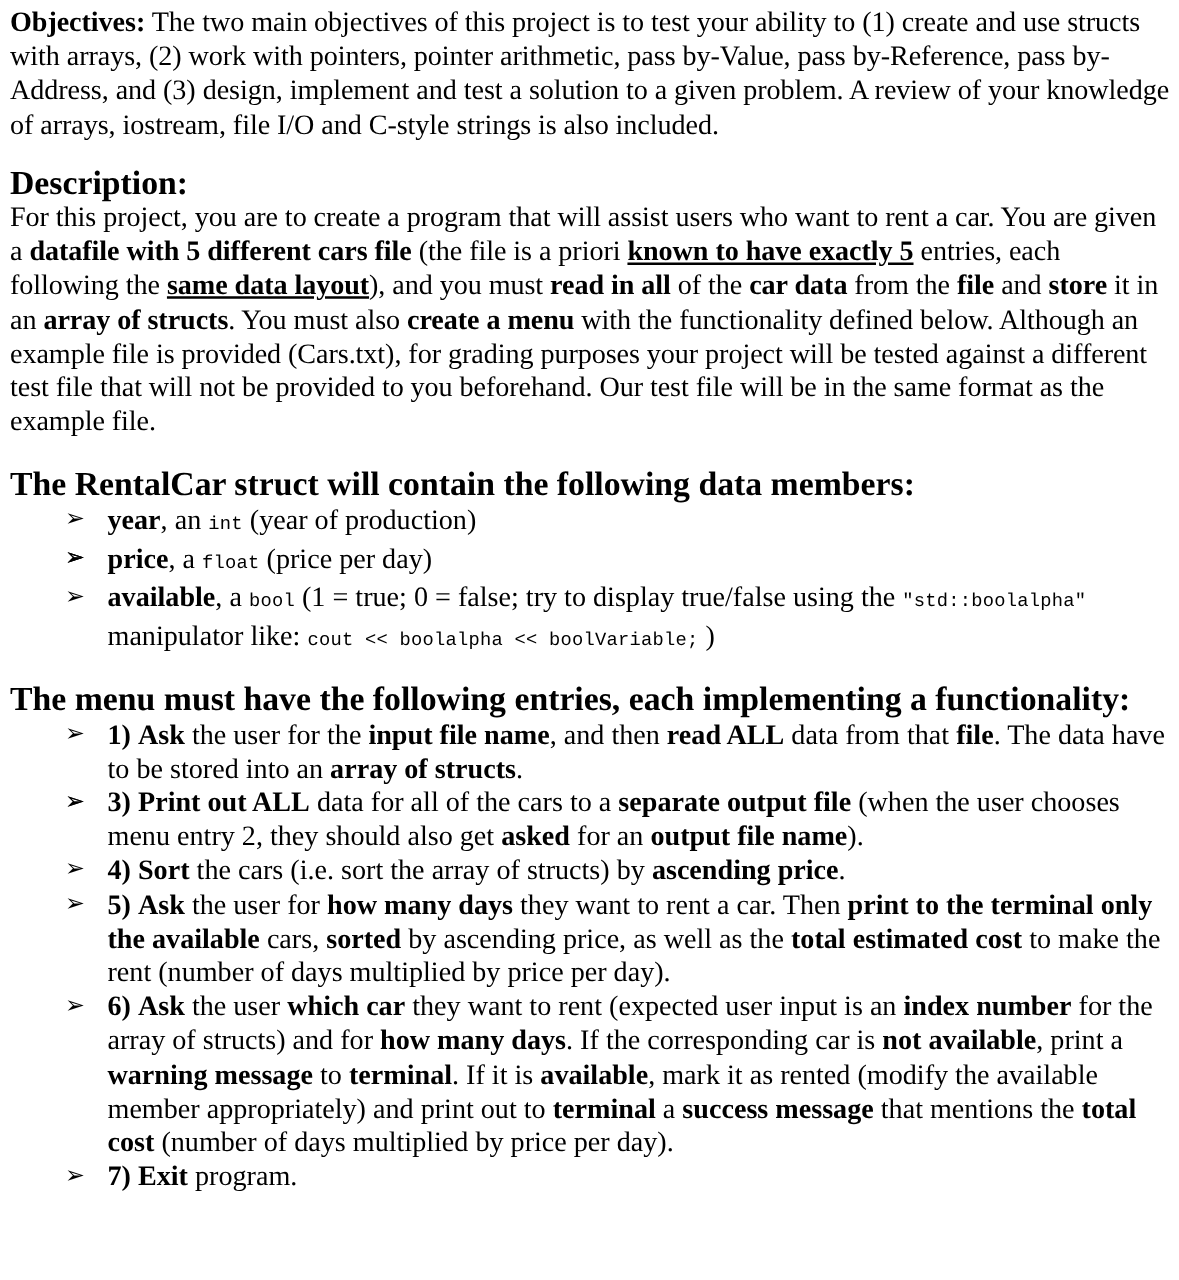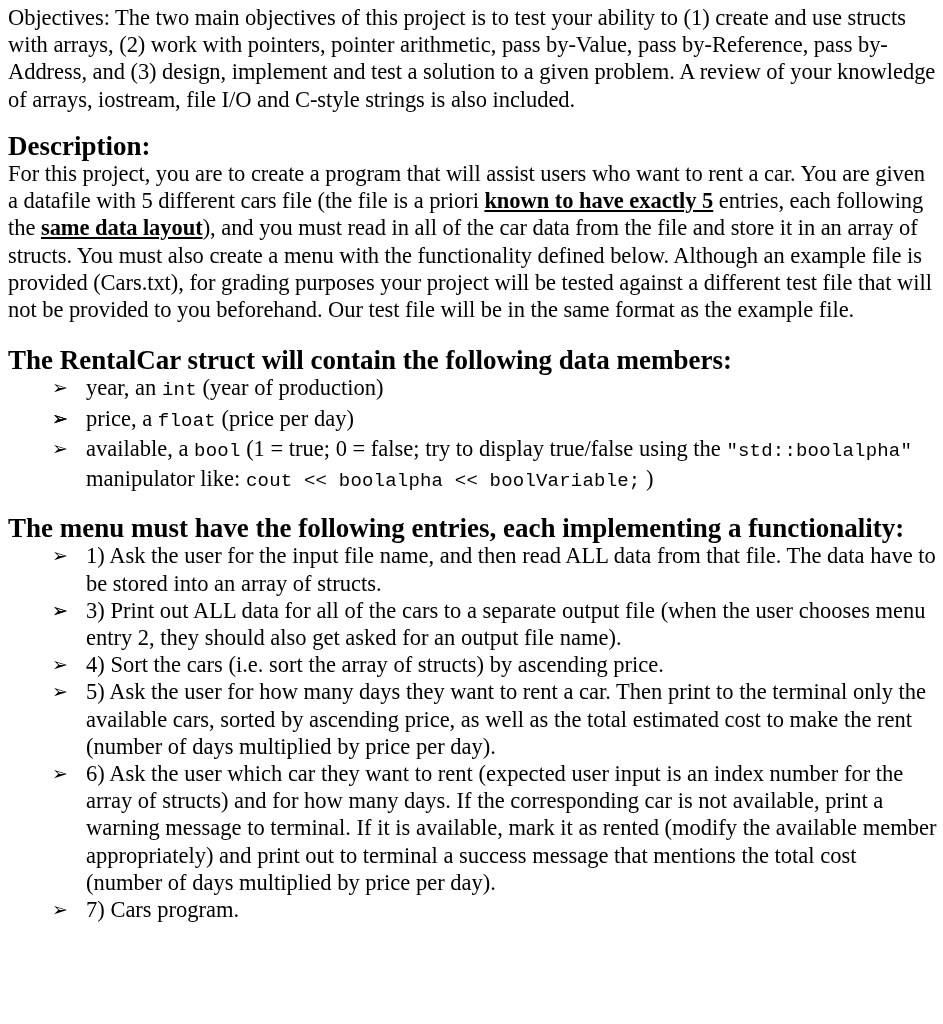--- a/index.html
+++ b/index.html
@@ -30,25 +30,25 @@
   }
   .spacer-md { height: 20px; }
   .spacer-lg { height: 24px; }
 
   h2.heading {
     margin: 0;
     font-size: 27px;
     line-height: 27.2px;
     font-weight: bold;
   }
-  .b { font-weight: normal; }
+  .b { font-weight: bold; }
   .u { text-decoration: underline; font-weight: bold; }
   .code {
     font-family: "Liberation Mono", "DejaVu Sans Mono", monospace;
-    font-size: 19px;
+    font-size: 15px;
     letter-spacing: 0.2px;
   }
 
   ul.bullets {
     list-style: none;
     margin: 0;
     padding: 0;
   }
   ul.bullets > li {
     position: relative;
@@ -95,16 +95,16 @@
   <div class="spacer-md"></div>
 
   <h2 class="heading">The menu must have the following entries, each implementing a functionality:</h2>
   <ul class="bullets">
     <li><span class="marker">➢</span><span class="li-text"><span class="b">1)</span> <span class="b">Ask</span><span class="rich"><span> the user for the </span><span class="b">input file name</span><span>, and then </span><span class="b">read ALL</span><span> data from that </span><span class="b">file</span><span>. The data have to be stored into an </span><span class="b">array of structs</span><span>.</span></span></span></li>
     <li><span class="marker">➢</span></li>
     <li><span class="marker">➢</span><span class="li-text"><span class="b">3)</span> <span class="b">Print out ALL</span><span class="rich"><span> data for all of the cars to a </span><span class="b">separate output file</span><span> (when the user chooses menu entry 2, they should also get </span><span class="b">asked</span><span> for an </span><span class="b">output file name</span><span>).</span></span></span></li>
     <li><span class="marker">➢</span><span class="li-text"><span class="b">4)</span> <span class="b">Sort</span><span class="rich"><span> the cars (i.e. sort the array of structs) by </span><span class="b">ascending price</span><span>.</span></span></span></li>
     <li><span class="marker">➢</span><span class="li-text"><span class="b">5)</span> <span class="b">Ask</span><span class="rich"><span> the user for </span><span class="b">how many days</span><span> they want to rent a car. Then </span><span class="b">print to the terminal only the available</span><span> cars, </span><span class="b">sorted</span><span> by ascending price, as well as the </span><span class="b">total estimated cost</span><span> to make the rent (number of days multiplied by price per day).</span></span></span></li>
     <li><span class="marker">➢</span><span class="li-text"><span class="b">6)</span> <span class="b">Ask</span><span class="rich"><span> the user </span><span class="b">which car</span><span> they want to rent (expected user input is an </span><span class="b">index number</span><span> for the array of structs) and for </span><span class="b">how many days</span><span>. If the corresponding car is </span><span class="b">not available</span><span>, print a </span><span class="b">warning message</span><span> to </span><span class="b">terminal</span><span>. If it is </span><span class="b">available</span><span>, mark it as rented (modify the available member appropriately) and print out to </span><span class="b">terminal</span><span> a </span><span class="b">success message</span><span> that mentions the </span><span class="b">total cost</span><span> (number of days multiplied by price per day).</span></span></span></li>
-    <li><span class="marker">➢</span><span class="li-text"><span class="b">7)</span> <span class="b">Cars</span><span class="rich"><span> program.</span></span></span></li>
+    <li><span class="marker">➢</span><span class="li-text"><span class="b">7)</span> <span class="b">Exit</span><span class="rich"><span> program.</span></span></span></li>
   </ul>
 
 </div>
 
 </body></html>

